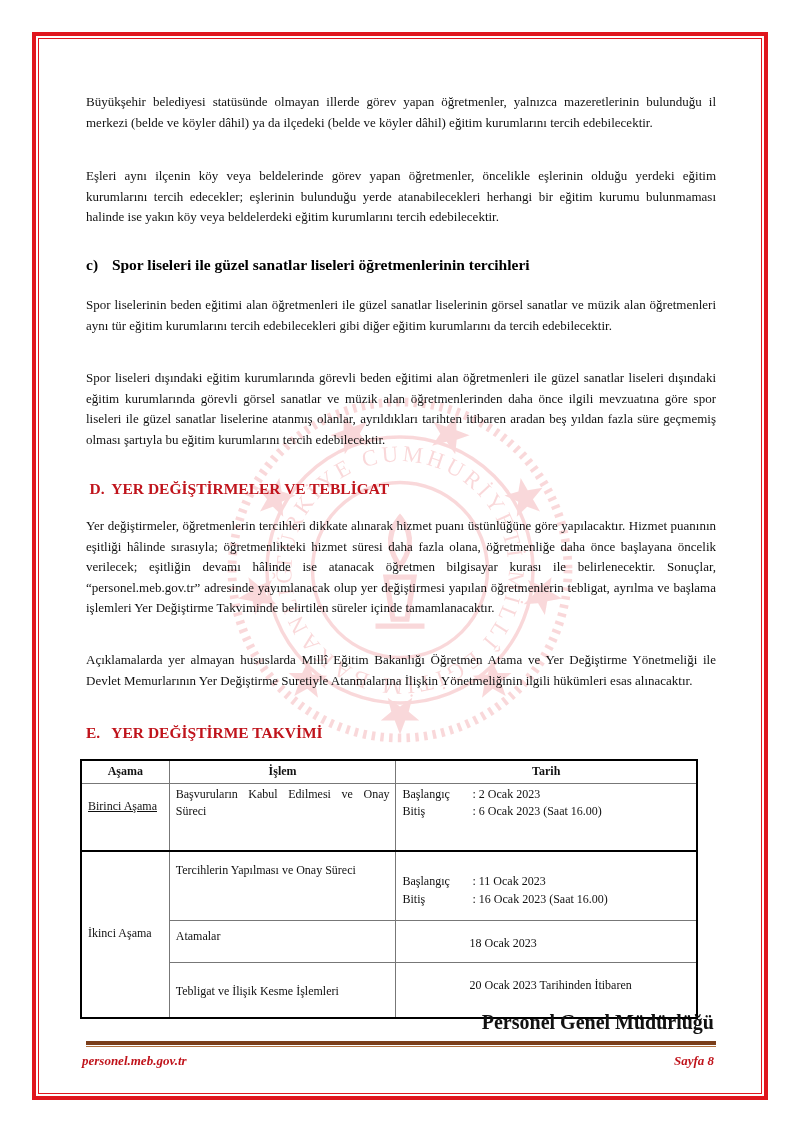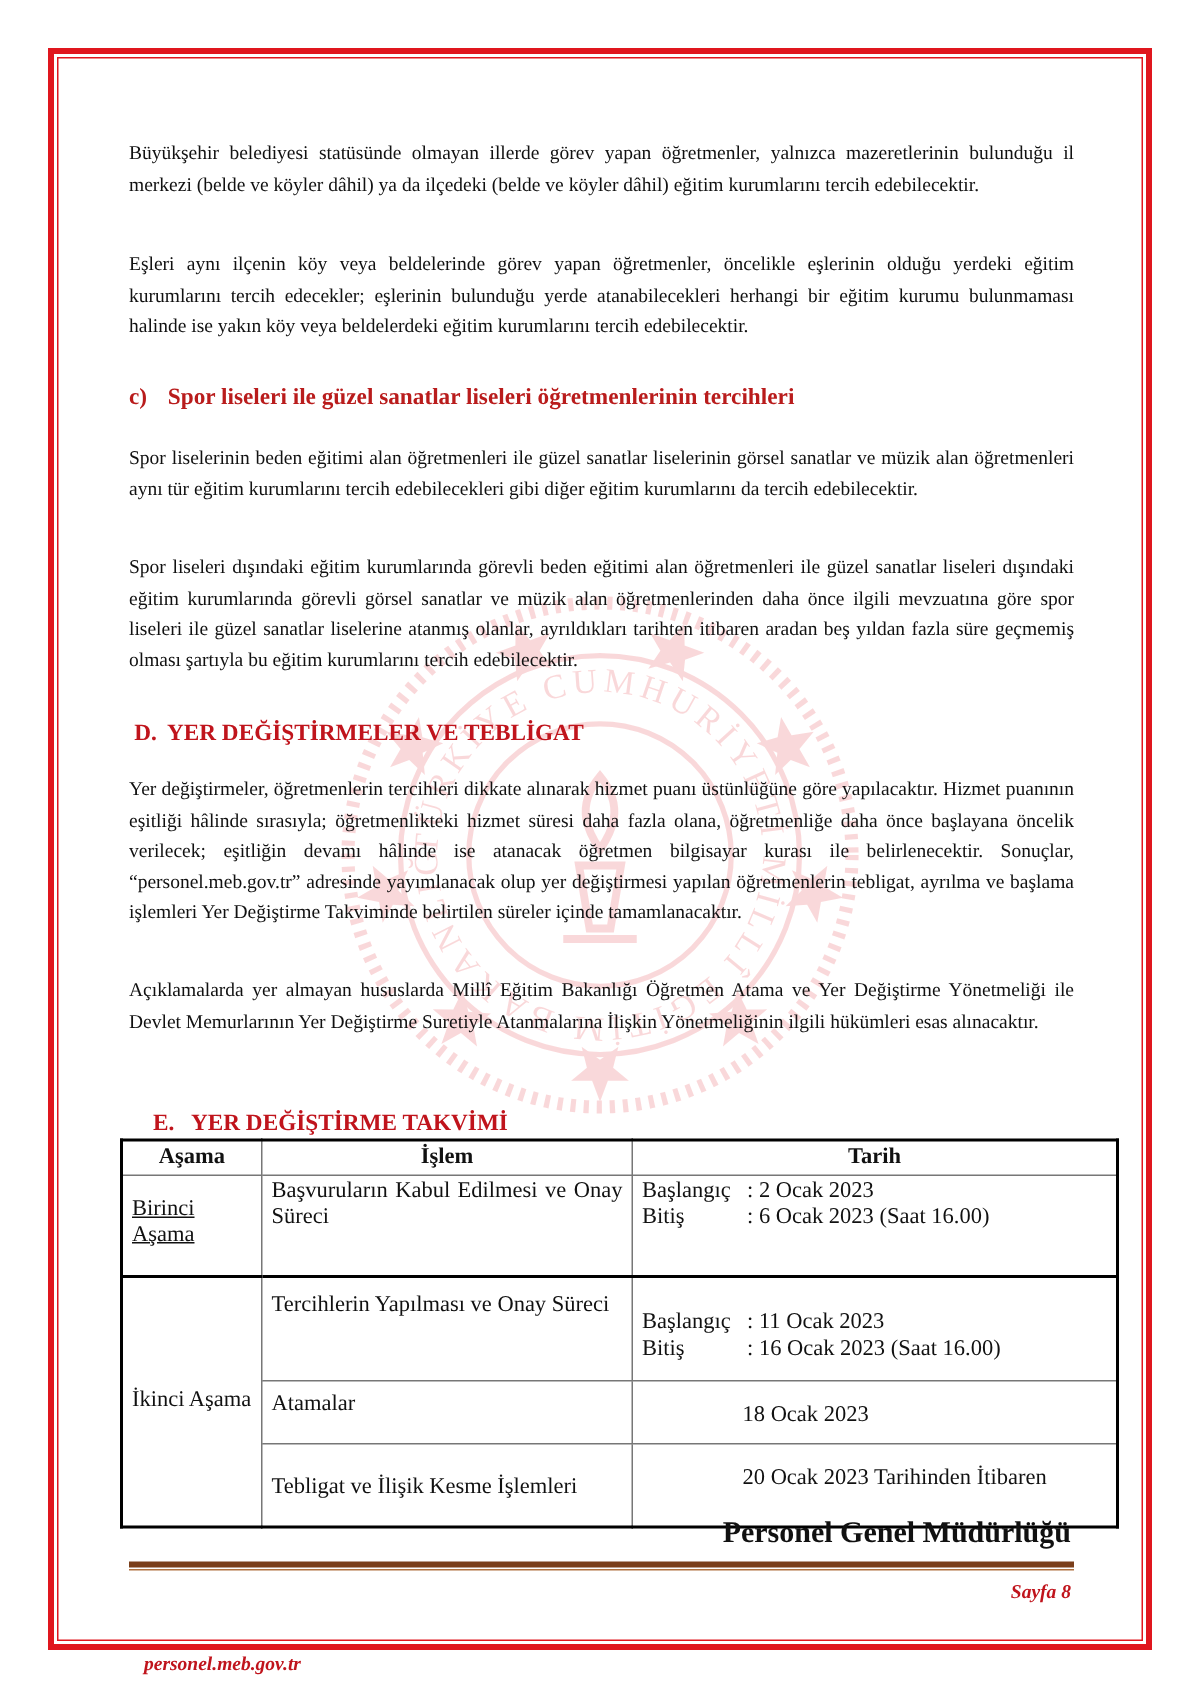--- a/index.html
+++ b/index.html
@@ -8,54 +8,54 @@
   .frame-outer { position: absolute; left: 32px; top: 32px; width: 736px; height: 1068px;
                  box-sizing: border-box; border: 4px solid #e0161e; }
   .frame-inner { position: absolute; left: 38px; top: 38px; width: 724px; height: 1056px;
                  box-sizing: border-box; border: 1px solid #e0161e; }
   .watermark { position: absolute; left: 225px; top: 395px; width: 350px; height: 350px;
                opacity: 0.16; pointer-events: none; }
   .content { position: absolute; left: 86px; top: 92px; width: 630px; }
   p.body { margin: 0; font-size: 13px; line-height: 20.6px; text-align: justify; }
   .para1 { position: absolute; top: 0; }
   .para2 { position: absolute; top: 74px; }
-  .h-c { position: absolute; top: 164px; margin: 0; font-size: 15.5px; font-weight: bold; color: #b91c1c; }
+  .h-c { position: absolute; top: 164px; margin: 0; font-size: 15.5px; font-weight: bold; color: #000000; }
   .h-c .marker { display: inline-block; width: 22px; }
   .para3 { position: absolute; top: 203px; }
   .para4 { position: absolute; top: 276px; }
   .h-d { position: absolute; top: 388px; margin: 0; font-size: 15.5px; font-weight: bold; color: #c0141c; text-align: center; }
   .para5 { position: absolute; top: 424px; }
   .para6 { position: absolute: top: 0; }
   .para6 { position: absolute; top: 558px; }
-  .h-e { position: absolute; top: 632px; margin: 16px; font-size: 15.5px; font-weight: bold; color: #c0141c; }
+  .h-e { position: absolute; top: 632px; margin: 0; font-size: 15.5px; font-weight: bold; color: #c0141c; }
   .h-label { display: inline-block; width: 22px; }
 
-  table.takvim { position: absolute; left: 80px; top: 759px; width: 666px; border-collapse: collapse;
-                 font-size: 15px; line-height: 17.5px; }
+  table.takvim { position: absolute; left: 80px; top: 759px; width: 618px; border-collapse: collapse;
+                 font-size: 12px; line-height: 17.5px; }
   table.takvim td, table.takvim th { border: 1px solid #777; padding: 2px 6px; vertical-align: top; }
   table.takvim { border: 2.5px solid #000; }
   table.takvim th { font-weight: bold; text-align: center; height: 16px; border-bottom: 1px solid #777; }
   table.takvim tr.row-sep td { border-top: 2.5px solid #000; }
   td.col-asama { width: 80px; }
   td.col-islem { width: 234px; text-align: justify; }
   td.col-tarih { width: 310px; }
   .date-line { display: flex; align-items: center; }
   .date-label { display: inline-block; width: 70px; }
   .center-date { padding-left: 67px; padding-top: 12px; display: block; }
   .row1 td { height: 50px; padding-top: 8px; }
   .row2 td { height: 54px; }
   .row3 td, .row4 td { height: 32px; }
   .mid { vertical-align: middle !important; }
 
   .signature { position: absolute; right: 86px; top: 1011px; font-size: 20px; font-weight: bold; }
   .footer-line-thick { position: absolute; left: 86px; top: 1041px; width: 630px; height: 4px; background: #7a3e1a; }
   .footer-line-thin { position: absolute; left: 86px; top: 1046px; width: 630px; height: 1px; background: #b0713f; }
   .footer-left, .footer-right { position: absolute; top: 1053px; font-size: 13px; font-style: italic;
                                 font-weight: bold; color: #c0141c; }
-  .footer-left { left: 96px; margin-top: 48px; }
+  .footer-left { left: 82px; }
   .footer-right { right: 86px; }
 </style>
 </head>
 <body>
 
 <div class="frame-outer"></div>
 <div class="frame-inner"></div>
 
 <svg class="watermark" viewBox="0 0 200 200">
   <defs>

